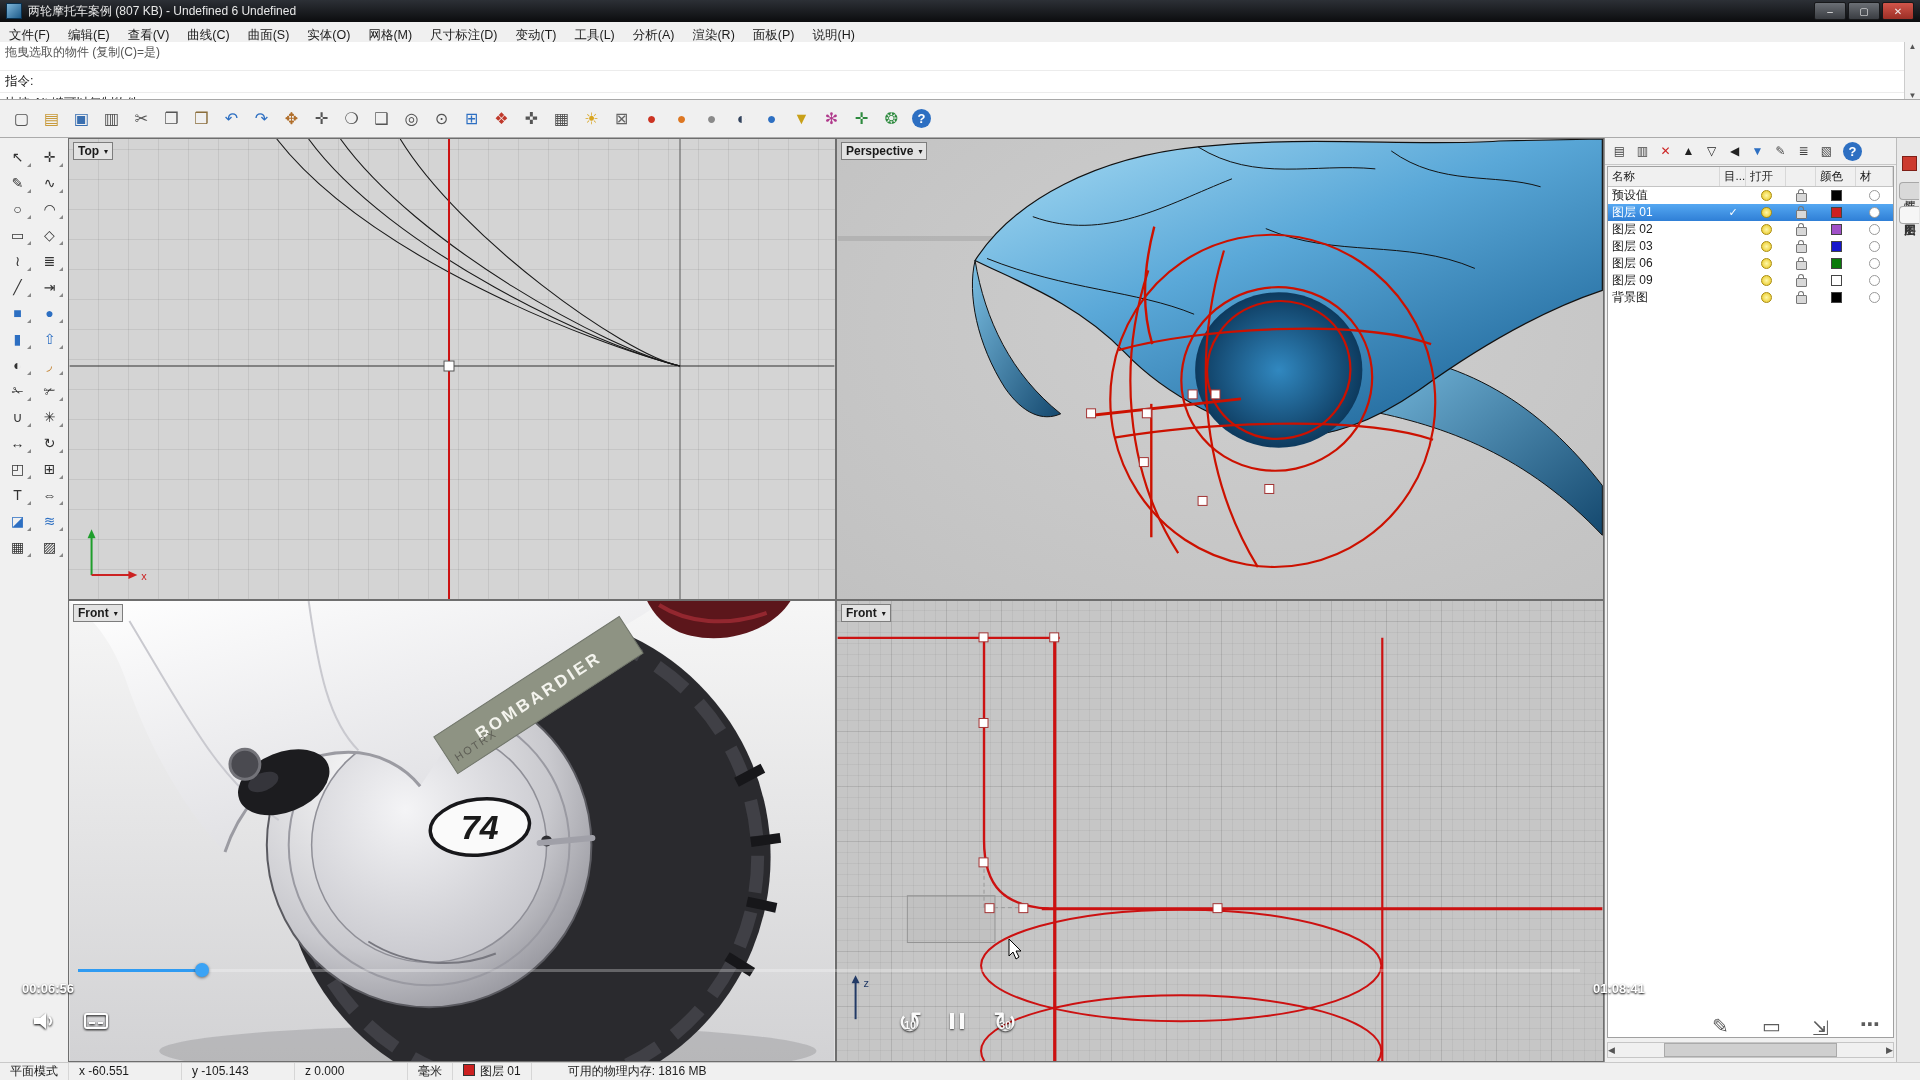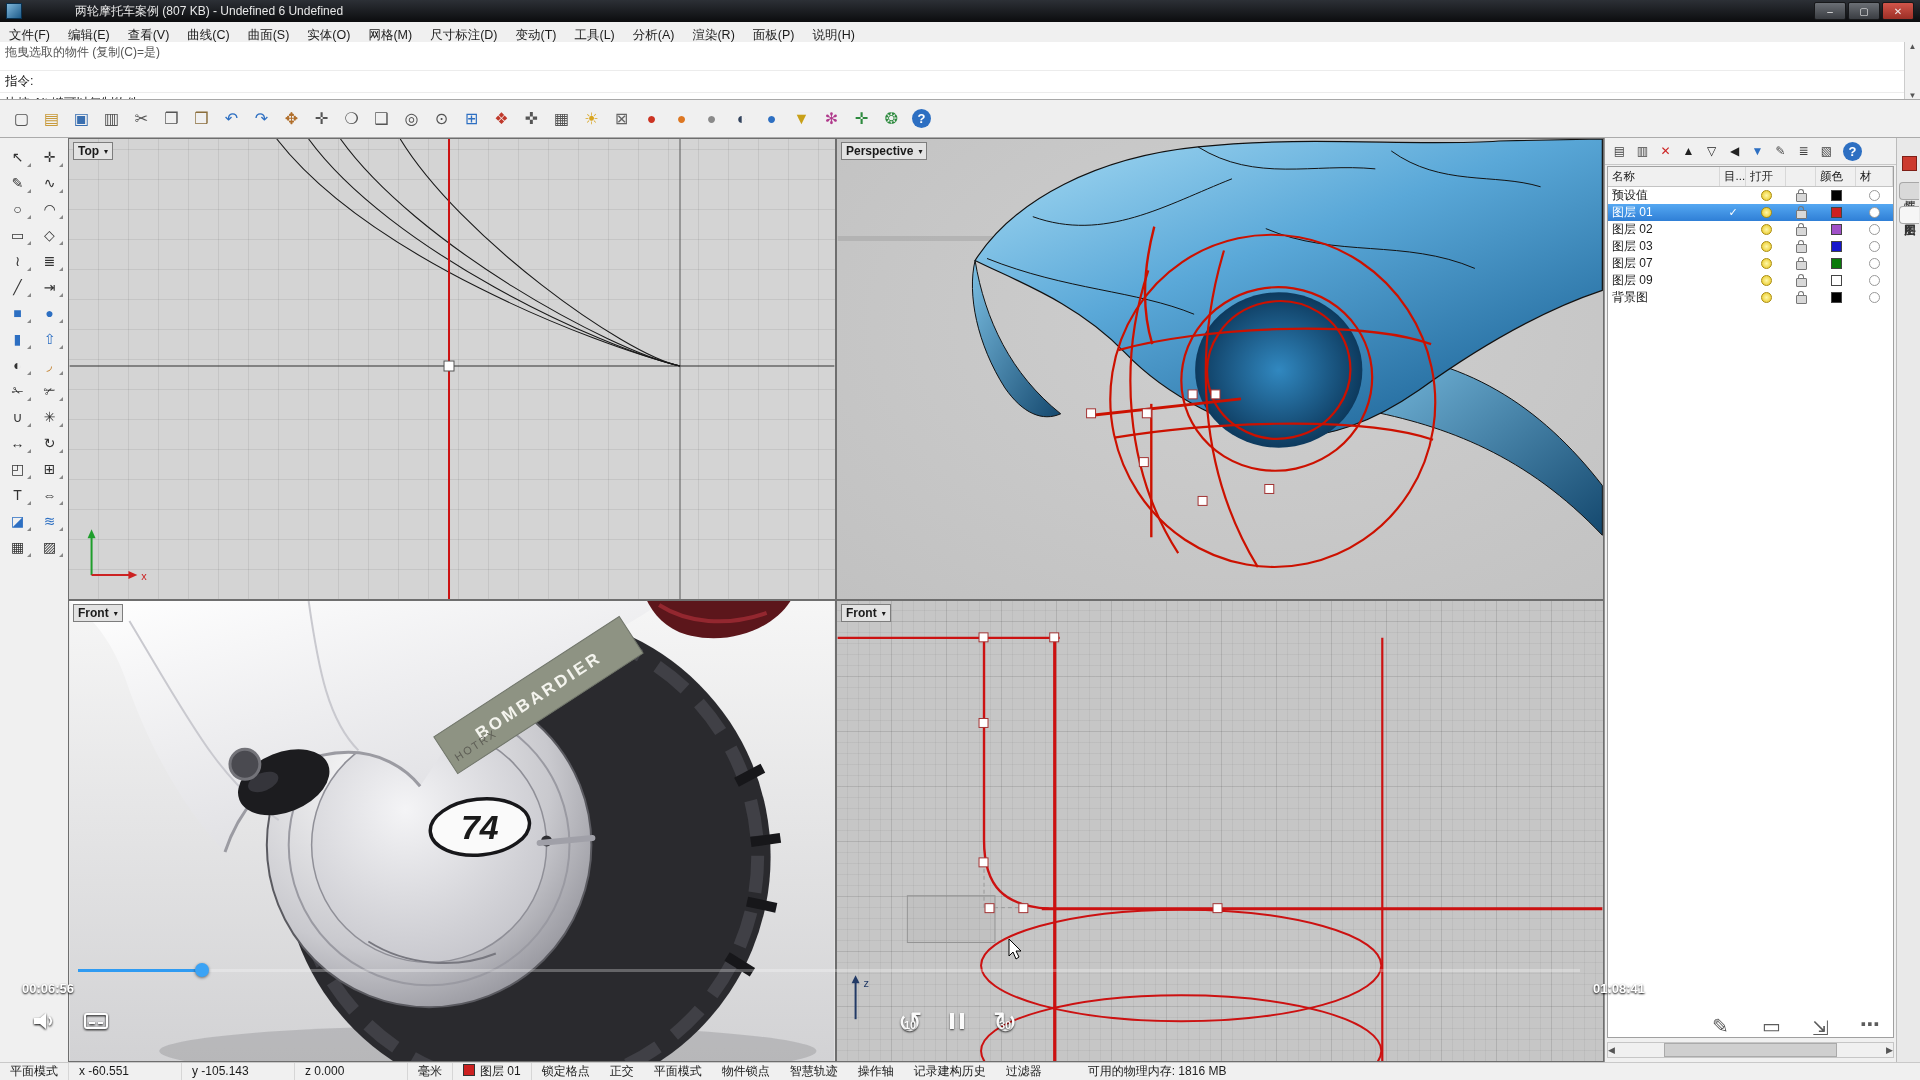--- a/index.html
+++ b/index.html
@@ -1,20 +1,20 @@
 <!DOCTYPE html>
 <html><head>
 <meta charset="utf-8">
 <style>
   html,body{margin:0;padding:0;background:#222;}
   #app{position:relative;width:1920px;height:1080px;overflow:hidden;background:#f0f0f0;
        font-family:"Liberation Sans","DejaVu Sans",sans-serif;font-size:12px;color:#1a1a1a;}
   
   #titlebar{position:absolute;left:0;top:0;width:1920px;height:22px;
-    background:linear-gradient(#2c3036,#0b0c0e);color:#e8e8e8;display:flex;align-items:center;padding:0 6px;box-sizing:border-box;gap:47px;}
+    background:linear-gradient(#2c3036,#0b0c0e);color:#e8e8e8;display:flex;align-items:center;padding:0 6px;box-sizing:border-box;}
   .appicon{width:14px;height:14px;background:linear-gradient(135deg,#7fb6d9,#1d5b8a);border:1px solid #09304e;margin-right:6px;}
   #titlebar .title{font-size:12px;}
   #titlebar .winbtns{margin-left:auto;display:flex;gap:2px;}
   .winbtn{width:30px;height:16px;display:flex;align-items:center;justify-content:center;
     background:linear-gradient(#6b6f75,#3a3d42);border:1px solid #17181a;color:#eee;font-size:10px;border-radius:2px;}
   .winbtn.close{background:linear-gradient(#d1554a,#9c2f26);}
   
   #menubar{position:absolute;left:0;top:22px;width:1920px;height:28px;background:#f0f0f0;
     border-bottom:1px solid #d5d5d5;display:flex;align-items:center;font-size:12.5px;box-sizing:border-box;}
   .menu-item{padding:1px 9px;white-space:nowrap;}
@@ -497,21 +497,21 @@
               </span>
               <span class="lr-cell">
                 <i class="swatch" style="background-color: rgb(22, 22, 204);"></i>
               </span>
               <span class="lr-cell">
                 <i class="matcircle"></i>
               </span>
             </div>
 
             <div class="layer-row">
-              <span class="lr-name">图层 07</span>
+              <span class="lr-name">图层 06</span>
               <span class="lr-chk"></span>
               <span class="lr-cell">
                 <i class="bulb"></i>
               </span>
               <span class="lr-cell">
                 <i class="lockicon"></i>
               </span>
               <span class="lr-cell">
                 <i class="swatch" style="background-color: rgb(10, 122, 10);"></i>
               </span>
@@ -574,31 +574,20 @@
 
   <div id="statusbar">
     <span class="sb-cell">平面模式</span>
     <span class="sb-cell coord">x -60.551</span>
     <span class="sb-cell coord">y -105.143</span>
     <span class="sb-cell coord">z 0.000</span>
     <span class="sb-cell">毫米</span>
     <span class="sb-cell">
       <i class="chip" style="background-color: rgb(204, 32, 32);"></i><span>图层 01</span>
     </span>
-    <span style="display:flex;">
-
-    <span class="sb-toggle">锁定格点</span>
-        <span class="sb-toggle">正交</span>
-        <span class="sb-toggle">平面模式</span>
-        <span class="sb-toggle">物件锁点</span>
-        <span class="sb-toggle">智慧轨迹</span>
-        <span class="sb-toggle">操作轴</span>
-        <span class="sb-toggle">记录建构历史</span>
-        <span class="sb-toggle">过滤器</span>
-      </span>
     <span class="sb-mem">可用的物理内存: 1816 MB</span>
   </div>
 
   <div id="overlay">
     <div class="po" id="pbar-track"></div>
     <div class="po" id="pbar-fill"></div>
     <div class="po" id="pbar-handle"></div>
     <div class="po ptime" style="left:22px;top:981px;">00:06:56</div>
     <div class="po ptime" style="left:1593px;top:981px;">01:08:41</div>
 

